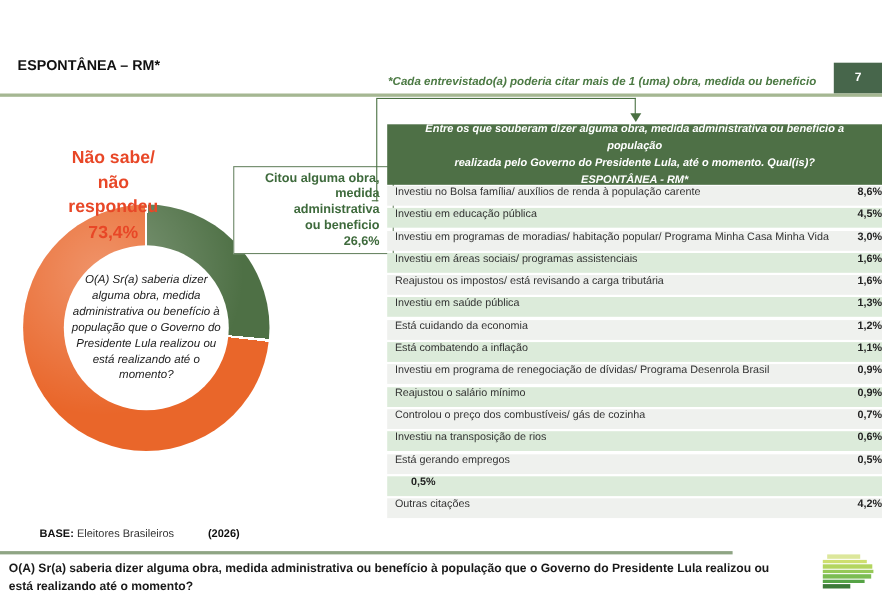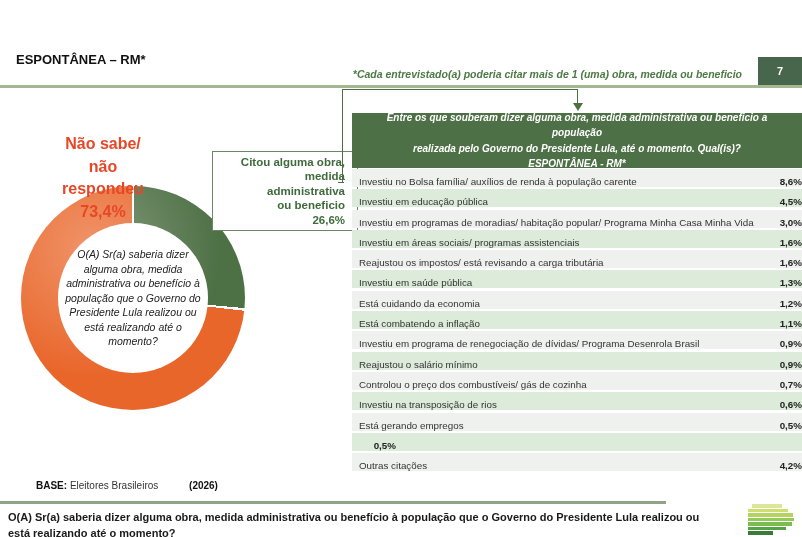--- a/index.html
+++ b/index.html
@@ -47,21 +47,21 @@
   .conn-arrow { left:572.5px; top:103px; width:0; height:0;
                 border-left:5.5px solid transparent; border-right:5.5px solid transparent;
                 border-top:8px solid #4A7042; }
 
   
   .tbl-header { position:absolute; left:352px; top:113px; width:450px; height:55px;
                 background:#4E7046; color:#fff; font-size:10px; font-style:italic; font-weight:bold;
                 text-align:center; line-height:1.55; white-space:pre-line;
                 display:flex; align-items:center; justify-content:center; padding:0 10px; }
   .tbl-rows { position:absolute; left:352px; top:169px; width:450px; }
-  .trow { height:18px; margin-bottom:2.3px; display:flex; align-items:flex-end;
+  .trow { height:18px; margin-bottom:2.3px; display:flex; align-items:flex-start;
           font-size:9.8px; color:#333; }
   .trow:nth-child(odd)  { background:#EFF1EE; }
   .trow:nth-child(even) { background:#DCEBDA; }
   .tlabel { flex:1; padding-left:7px; white-space:nowrap; }
   .tval { width:44px; text-align:right; padding-right:0; font-weight:bold; color:#222; }
 
   
   .base-line { position:absolute; left:8px; top:480px; font-size:10px; color:#333; }
   .base-line b { color:#111;margin-left:28px; }
   .rule-bottom { position:absolute; left:0; top:501px; width:666px; height:2.5px; background:#8FA584; }

